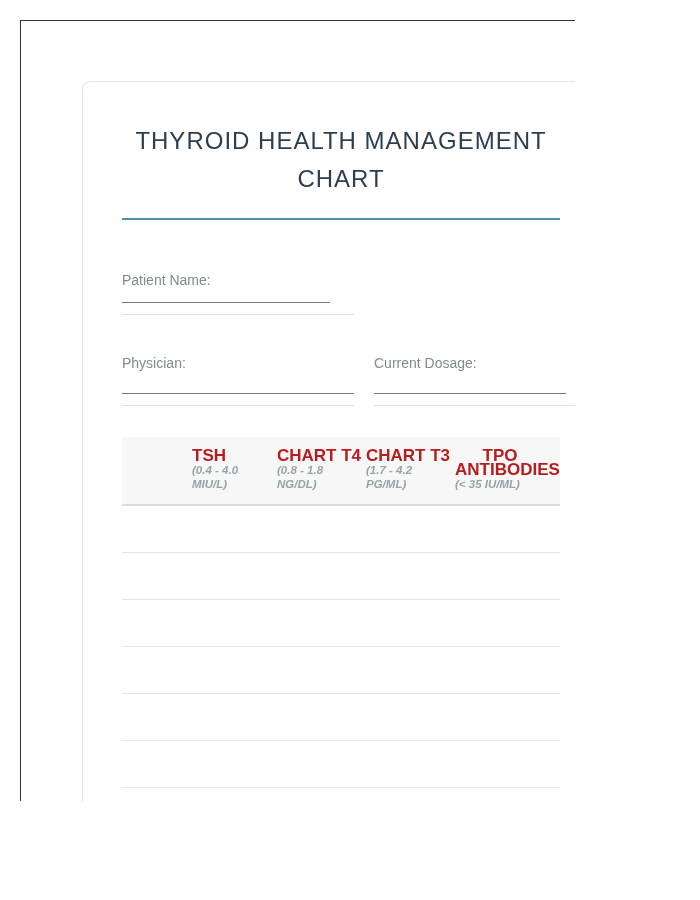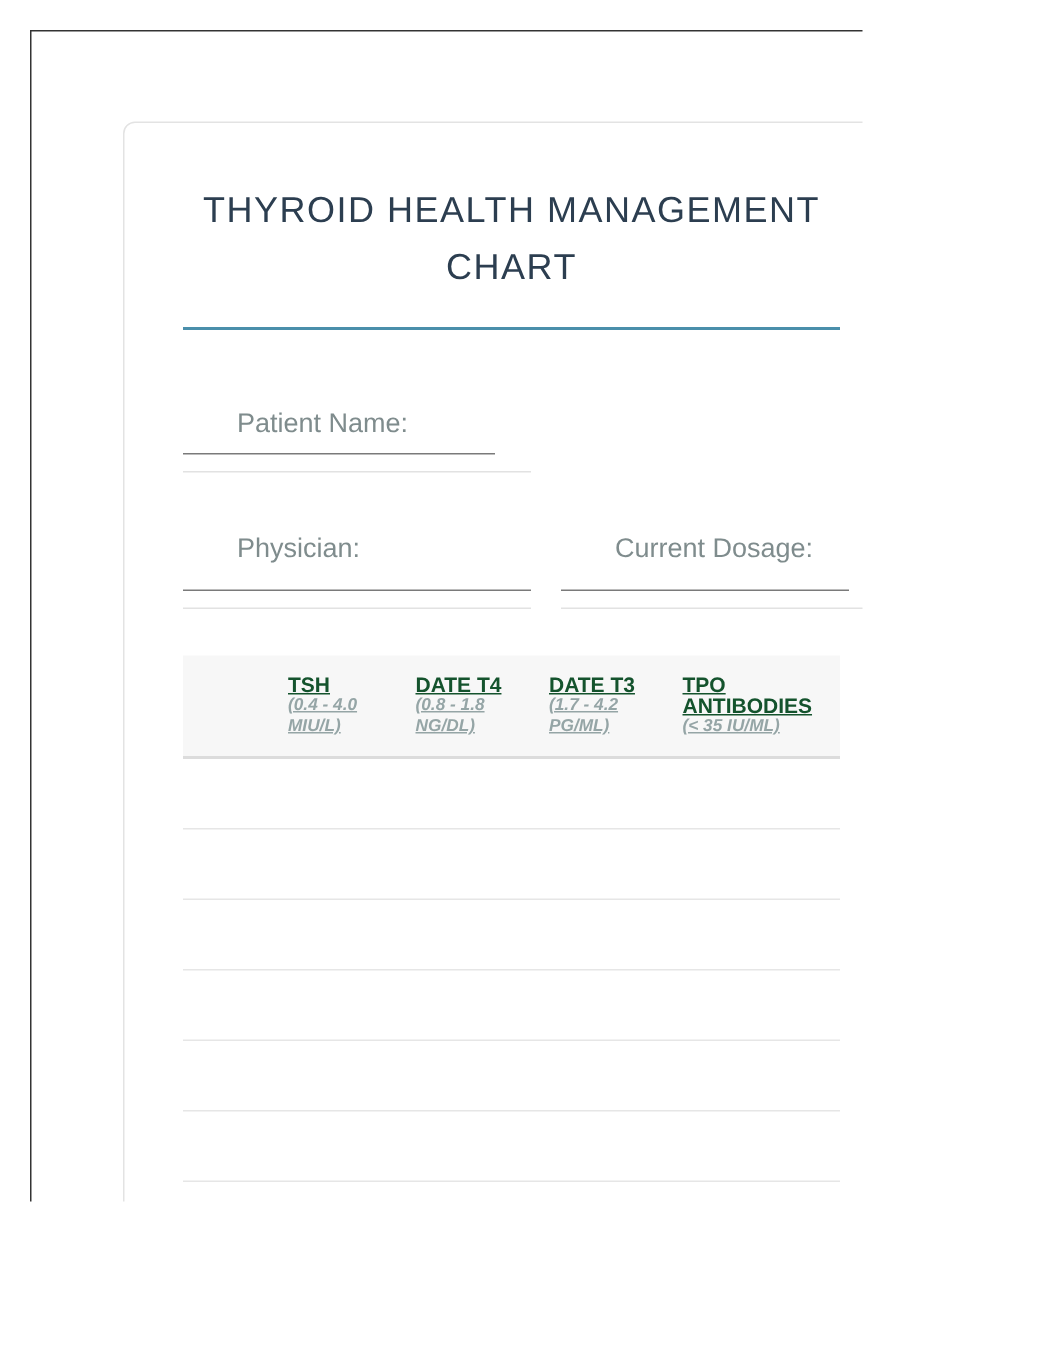--- a/index.html
+++ b/index.html
@@ -23,41 +23,41 @@
       position: absolute; left: 122px; top: 122px; width: 438px;
       text-align: center; color: #2c3e50; font-size: 24px; line-height: 38px;
       letter-spacing: 1px; font-weight: normal; margin: 0;
     }
     .accent {
       position: absolute; left: 122px; top: 218px; width: 438px; height: 2px;
       background: #4a8fab;
     }
     .field { position: absolute; }
     .field-label {
-      position: absolute; left: 0; top: 0; font-size: 18px; color: #7f8c8d; white-space: nowrap; margin-left: 36px;
+      position: absolute; left: 0; top: 0; font-size: 14px; color: #7f8c8d; white-space: nowrap;
     }
     .field-line {
       position: absolute; left: 0; top: 30px; height: 1px; background: #7a7a7a;
     }
     .field-border {
       position: absolute; left: 0; top: 42px; height: 1px; background: #e2e2e2;
     }
     .table {
       position: absolute; left: 122px; top: 437px; width: 438px;
     }
     .thead {
       position: relative; height: 67px; background: #f7f7f7;
       border-bottom: 2px solid #dcdcdc;
     }
     .th { position: absolute; top: 0; height: 67px; }
     .th-name {
-      font-size: 14px; font-weight: bold; color: #14532d; line-height: 14px; text-decoration: underline;
+      font-size: 17px; font-weight: bold; color: #b91c1c; line-height: 14px;
     }
     .th-range {
-      font-size: 11.5px; font-style: italic; font-weight: bold; color: #95a5a6; line-height: 14px; text-decoration: underline;
+      font-size: 11.5px; font-style: italic; font-weight: bold; color: #95a5a6; line-height: 14px;
     }
     .row {
       position: relative; height: 46px; border-bottom: 1px solid #e6e6e6;
     }
     .cell { position: absolute; top: 0; height: 46px; }
   </style>
 </head>
 <body>
 
 <div class="viewport">
@@ -86,28 +86,28 @@
     <span class="field-border" style="width:232px; top:50px;"></span>
   </div>
 
   <div class="table">
     <div class="thead">
       <div class="th" style="left:70px; width:78px;">
         <div class="th-name" style="position:absolute; top:12px;">TSH</div>
         <div class="th-range" style="position:absolute; top:26px; width:60px;">(0.4 - 4.0 MIU/L)</div>
       </div>
       <div class="th" style="left:155px; width:80px;">
-        <div class="th-name" style="position:absolute; top:12px; white-space:nowrap;">DATE T4</div>
+        <div class="th-name" style="position:absolute; top:12px; white-space:nowrap;">CHART T4</div>
         <div class="th-range" style="position:absolute; top:26px; width:60px;">(0.8 - 1.8 NG/DL)</div>
       </div>
       <div class="th" style="left:244px; width:80px;">
-        <div class="th-name" style="position:absolute; top:12px; white-space:nowrap;">DATE T3</div>
+        <div class="th-name" style="position:absolute; top:12px; white-space:nowrap;">CHART T3</div>
         <div class="th-range" style="position:absolute; top:26px; width:60px;">(1.7 - 4.2 PG/ML)</div>
       </div>
-      <div class="th" style="left:333px; width:100px;">
+      <div class="th" style="left:333px; width:100px;text-align:center;">
         <div class="th-name" style="position:absolute; top:12px; width:90px;">TPO ANTIBODIES</div>
         <div class="th-range" style="position:absolute; top:40px; white-space:nowrap;">(&lt; 35 IU/ML)</div>
       </div>
     </div>
 
     <div class="row">
       <span class="cell" style="left:0; width:68px;"></span>
       <span class="cell" style="left:70px; width:80px;"></span>
       <span class="cell" style="left:155px; width:85px;"></span>
       <span class="cell" style="left:244px; width:85px;"></span>

